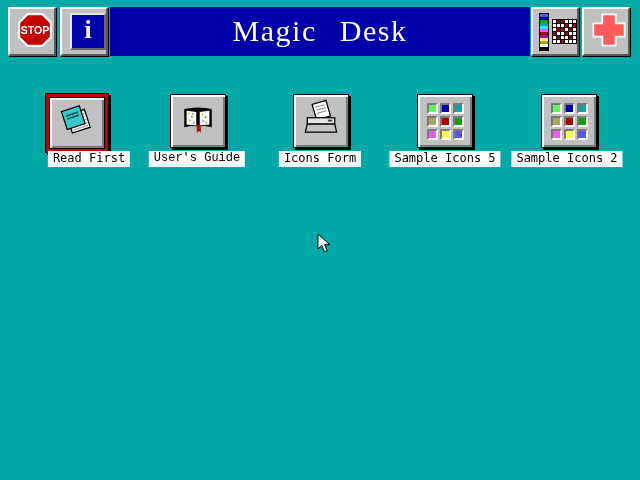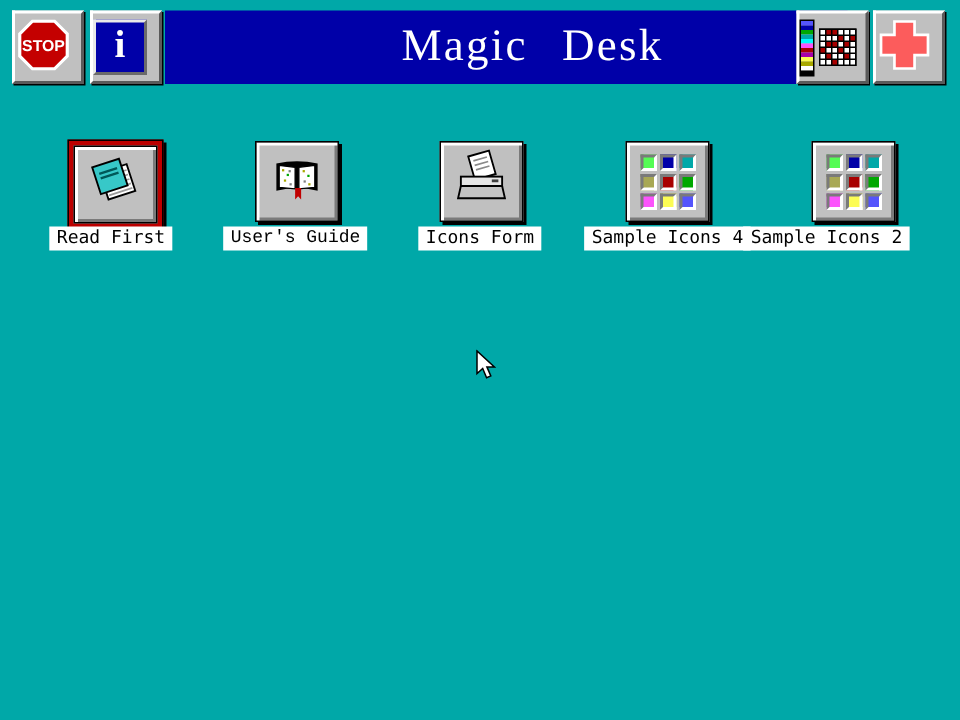--- a/index.html
+++ b/index.html
@@ -8,32 +8,31 @@
     background:#00A8A8; overflow:hidden;
     font-family:"DejaVu Sans Mono", monospace;
   }
   
   .tb-btn {
     position:absolute; top:7px; width:48px; height:49px;
     background:#C0C0C0;
     border:2px solid; border-color:#FFFFFF #5A5A5A #5A5A5A #FFFFFF;
     box-shadow:1px 1px 0 #000000;
     box-sizing:border-box;
-    display:flex; align-items:center; justify-content:flex-start;
+    display:flex; align-items:center; justify-content:flex-end;
     padding:0;
   }
   #btn-stop    { left:8px;  }
   #btn-info    { left:60px; }
   #btn-palette { left:531px;}
   #btn-help    { left:582px;}
 
   #titlebar {
     position:absolute; left:110px; top:7px; width:420px; height:49px;
     background:#0000A8;
-    padding-left:35px;
   }
   #titlebar .title-text {
     display:block; width:100%; height:100%;
     color:#FFFFFF; text-align:center; line-height:48px;
     font-family:"Liberation Serif", serif;
     font-size:30px; letter-spacing:1.5px; word-spacing:14px;
     white-space:nowrap;
   }
 
   
@@ -89,25 +88,25 @@
     display:flex; align-items:center; justify-content:center;
   }
 
   
   .icon-label {
     position:absolute; top:151px; transform:translateX(-50%);
     background:#FFFFFF; color:#000000;
     font-family:"DejaVu Sans Mono", monospace; font-size:12px;
     line-height:13px; padding:1px 5px 2px 5px; white-space:nowrap;
   }
-  #label-readfirst  { left:74px;  }
+  #label-readfirst  { left:89px;  }
   #label-usersguide { left:197px;font-family:Liberation Mono, monospace; }
   #label-orderform  { left:320px; }
   #label-sample1    { left:445px; }
-  #label-sample2    { left:551px; }
+  #label-sample2    { left:567px; }
 
   
   .mini-grid {
     display:grid; grid-template-columns:repeat(3,11px);
     grid-auto-rows:11px; gap:2px;
   }
   .mini-cell {
     box-sizing:border-box; width:11px; height:11px;
     border:2px solid; border-color:#7A7A7A #FFFFFF #FFFFFF #7A7A7A;
     background:#C0C0C0;
@@ -276,21 +275,21 @@
       <span class="mini-cell" style="background: rgb(0, 168, 0);"></span>
       <span class="mini-cell" style="background: rgb(252, 84, 252);"></span>
       <span class="mini-cell" style="background: rgb(252, 252, 84);"></span>
       <span class="mini-cell" style="background: rgb(84, 84, 252);"></span>
     </span>
   </div>
 
   <span class="icon-label" id="label-readfirst">Read First</span>
   <span class="icon-label" id="label-usersguide">User's Guide</span>
   <span class="icon-label" id="label-orderform">Icons Form</span>
-  <span class="icon-label" id="label-sample1">Sample Icons 4</span>
+  <span class="icon-label" id="label-sample1">Sample Icons 5</span>
   <span class="icon-label" id="label-sample2">Sample Icons 2</span>
 
   <span id="cursor">
     <svg width="14" height="21" viewBox="0 0 14 21">
       <path d="M1 1 L1 16 L4.8 12.6 L7.4 18.8 L10.2 17.6 L7.6 11.6 L12.6 11.6 Z" fill="#FFFFFF" stroke="#000000" stroke-width="1"></path>
     </svg>
   </span>
 
 </div>
 

